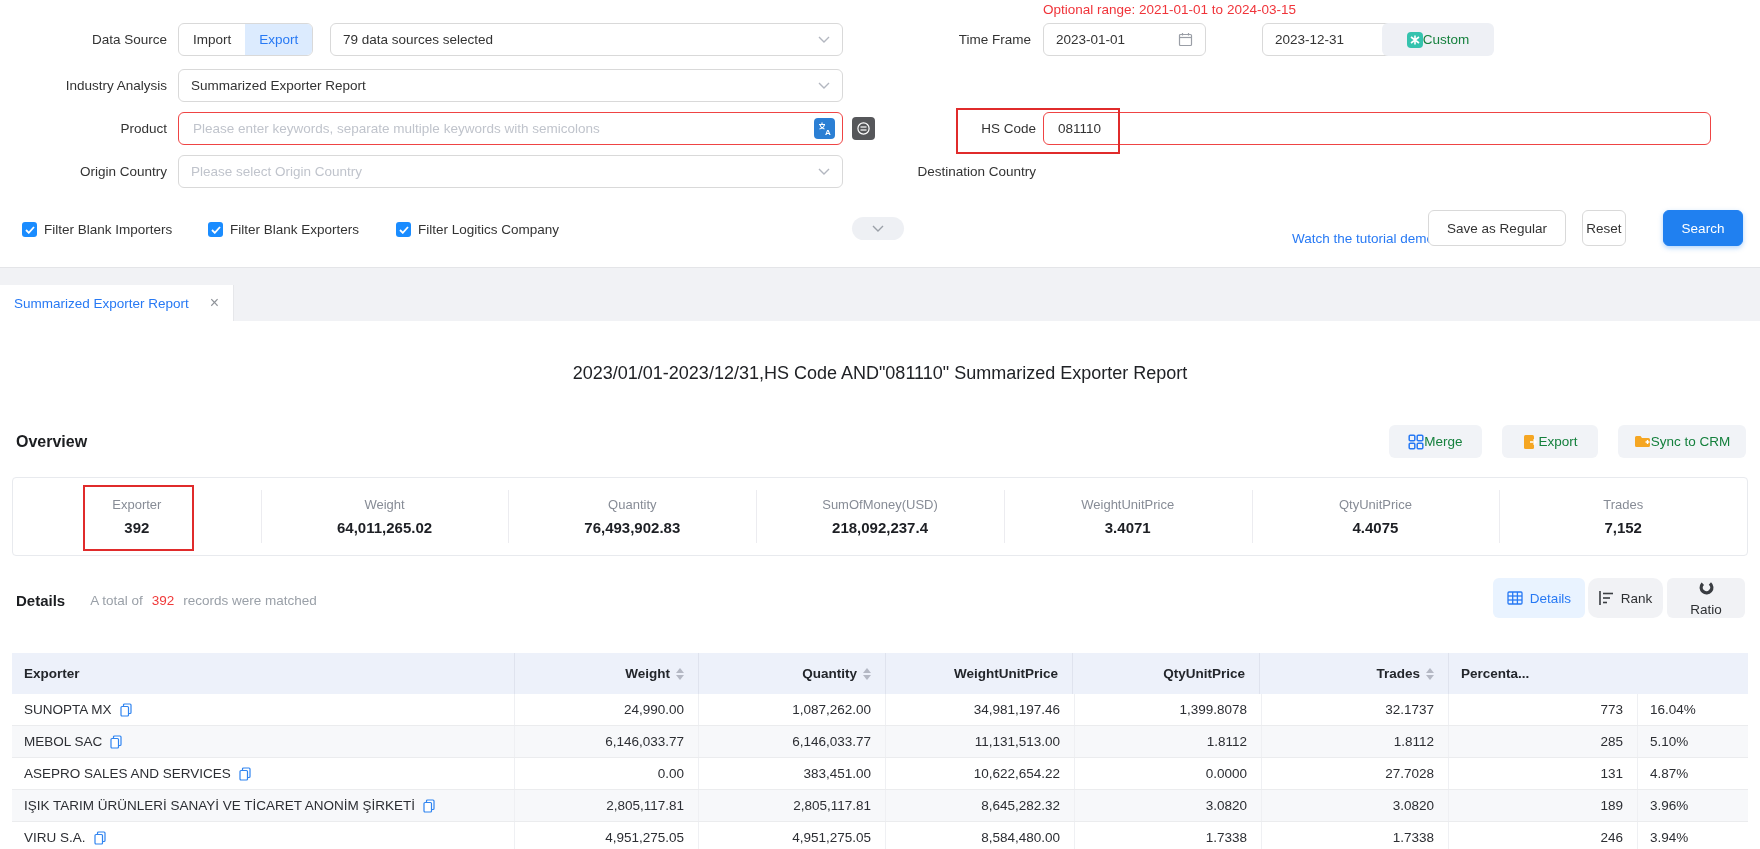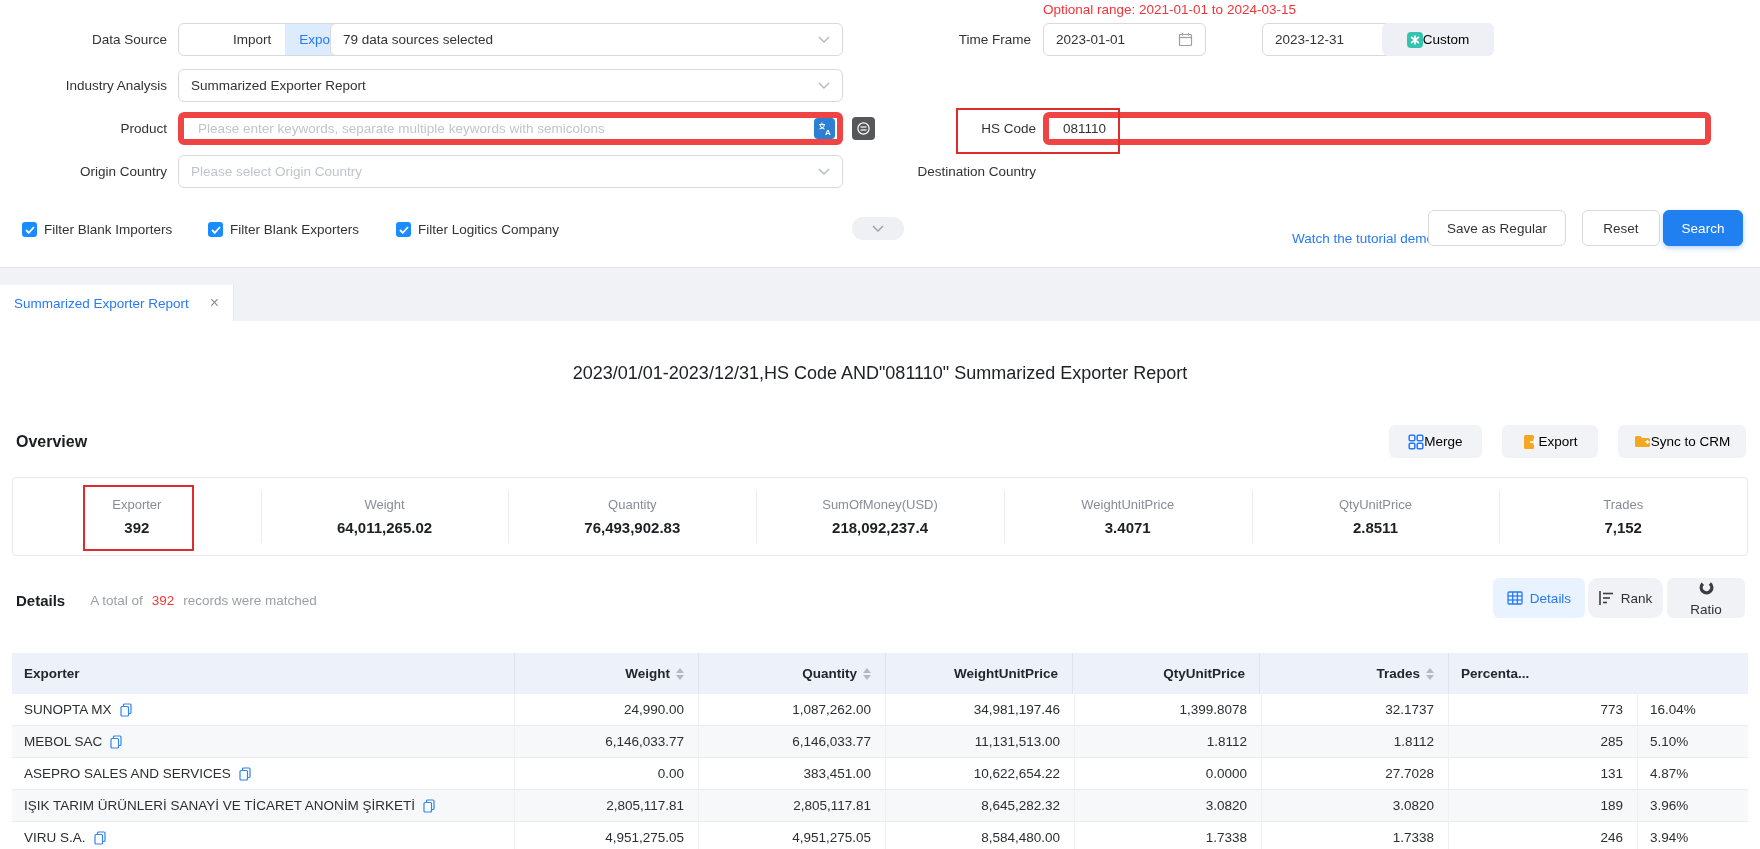--- a/index.html
+++ b/index.html
@@ -9,24 +9,24 @@
   .page{position:relative;width:1760px;height:849px;background:#fff;}
 
   
   .form{position:absolute;left:0;top:0;width:1760px;height:267px;background:#fff;}
   .flabel{height:33px;line-height:33px;text-align:right;color:#333;}
   .ctl{box-sizing:border-box;height:33px;border:1px solid #d9d9d9;border-radius:6px;background:#fff;
        display:flex;align-items:center;padding:0 12px;}
   .ctl .val{flex:1;white-space:nowrap;overflow:hidden;}
   .ph{color:#c0c4cc;}
   .chev{flex:0 0 auto;margin-left:8px;}
-  input.txt{box-sizing:border-box;height:33px;border:6px solid #ef4444;border-radius:6px;
+  input.txt{box-sizing:border-box;height:33px;border:1px solid #ef4444;border-radius:6px;
        padding:0 14px;font:13.5px "Liberation Sans","DejaVu Sans",sans-serif;color:#333;outline:none;width:100%;}
   input.txt::placeholder{color:#c0c4cc;}
-  .seg{box-sizing:border-box;height:33px;border:1px solid #d9d9d9;border-radius:6px;display:flex;overflow:hidden;background:#fff;padding-left:40px;}
+  .seg{box-sizing:border-box;height:33px;border:1px solid #d9d9d9;border-radius:6px;display:flex;overflow:hidden;background:#fff;}
   .seg .opt{padding:0 14px;display:flex;align-items:center;cursor:pointer;}
   .seg .opt.on{background:#dcebfe;color:#2779f4;}
   .redtext{color:#f0343a;font-size:13.5px;white-space:nowrap;}
   .redbox{position:absolute;border:2px solid #e02b2b;background:transparent;pointer-events:none;z-index:6;}
   .cbrow{display:flex;align-items:center;}
   .cb{width:15px;height:15px;background:#1a8cff;border-radius:3px;display:flex;align-items:center;justify-content:center;flex:0 0 auto;}
   .cbl{margin-left:7px;color:#333;}
   .btn{box-sizing:border-box;height:36px;border:1px solid #d9d9d9;border-radius:6px;background:#fff;
        display:flex;align-items:center;justify-content:center;padding:0 16px;cursor:pointer;color:#333;}
   .btn.primary{background:#2080f0;border-color:#2080f0;color:#fff;box-shadow:0 2px 5px rgba(32,128,240,.35);}
@@ -39,21 +39,21 @@
   .tabstrip{position:absolute;left:0;top:267px;width:1760px;height:53px;background:#f1f2f5;border-top:1px solid #e4e5e8;}
   .tab{position:absolute;left:0;bottom:0;width:234px;height:36px;background:#fff;border-right:1px solid #e6e7ea;
        display:flex;align-items:center;padding:0 14px;box-sizing:border-box;cursor:pointer;}
   .tab .tlabel{color:#2779f4;flex:1;white-space:nowrap;}
   .tab .tclose{color:#8f9399;font-size:16px;line-height:1;margin-left:6px;cursor:pointer;}
 
   
   .title{position:absolute;left:0;top:363px;width:1760px;text-align:center;font-size:18px;color:#202226;}
   .h-bold{font-weight:bold;color:#1c1e21;}
   .gbtn{box-sizing:border-box;height:33px;border-radius:6px;background:#f1f3f7;display:flex;align-items:center;
-        justify-content:center;cursor:pointer;color:#000000;}
+        justify-content:center;cursor:pointer;color:#15803d;}
   .statpanel{position:absolute;left:12px;top:477px;width:1736px;height:79px;border:1px solid #e8eaee;border-radius:4px;
         box-sizing:border-box;display:flex;}
   .stat{flex:1 1 0;display:flex;flex-direction:column;align-items:center;justify-content:center;gap:7px;position:relative;}
   .stat + .stat::before{content:"";position:absolute;left:0;top:12px;bottom:12px;border-left:1px solid #ececf0;}
   .stat .slabel{color:#878c96;font-size:13px;}
   .stat .sval{color:#1d1f24;font-size:15px;font-weight:bold;}
   .grey{color:#9aa0a8;}
   .rednum{color:#f03a3a;}
   .viewbtn{box-sizing:border-box;height:40px;border-radius:6px;background:#f1f2f5;display:flex;align-items:center;
         justify-content:center;gap:7px;cursor:pointer;color:#2e3033;}
@@ -194,21 +194,21 @@
     </div>
 
     <div class="abs pill" style="left:852px;top:217px;">
       <svg width="12" height="7" viewBox="0 0 12 7">
           <path d="M1 1l5 5 5-5" stroke="#9ba0a8" stroke-width="1.4" fill="none"></path>
         </svg>
     </div>
 
     <div class="abs link" style="left:1252px;top:221px;line-height:36px;height:14px;margin-left:40px;">Watch the tutorial demo</div>
     <div class="abs btn" style="left:1428px;top:210px;width:138px;">Save as Regular</div>
-    <div class="abs btn" style="left:1582px;top:210px;width:78px;text-align:center;">Reset</div>
+    <div class="abs btn" style="left:1582px;top:210px;width:44px;text-align:center;">Reset</div>
     <div class="abs btn primary" style="left:1663px;top:210px;width:80px;">Search</div>
   </div>
 
   <div class="tabstrip">
     <div class="tab">
       <span class="tlabel">Summarized Exporter Report</span>
       <span class="tclose">×</span>
     </div>
   </div>
 
@@ -258,21 +258,21 @@
     <div class="stat">
       <span class="slabel">SumOfMoney(USD)</span>
       <span class="sval">218,092,237.4</span>
     </div>
     <div class="stat">
       <span class="slabel">WeightUnitPrice</span>
       <span class="sval">3.4071</span>
     </div>
     <div class="stat">
       <span class="slabel">QtyUnitPrice</span>
-      <span class="sval">2.8511</span>
+      <span class="sval">4.4075</span>
     </div>
     <div class="stat">
       <span class="slabel">Trades</span>
       <span class="sval">7,152</span>
     </div>
   </div>
   <div class="redbox" style="left:83px;top:485px;width:107px;height:62px;"></div>
 
   <div class="abs" style="left:16px;top:580px;height:40px;display:flex;align-items:center;gap:9px;">
     <span class="h-bold" style="font-size:15px;">Details</span>

